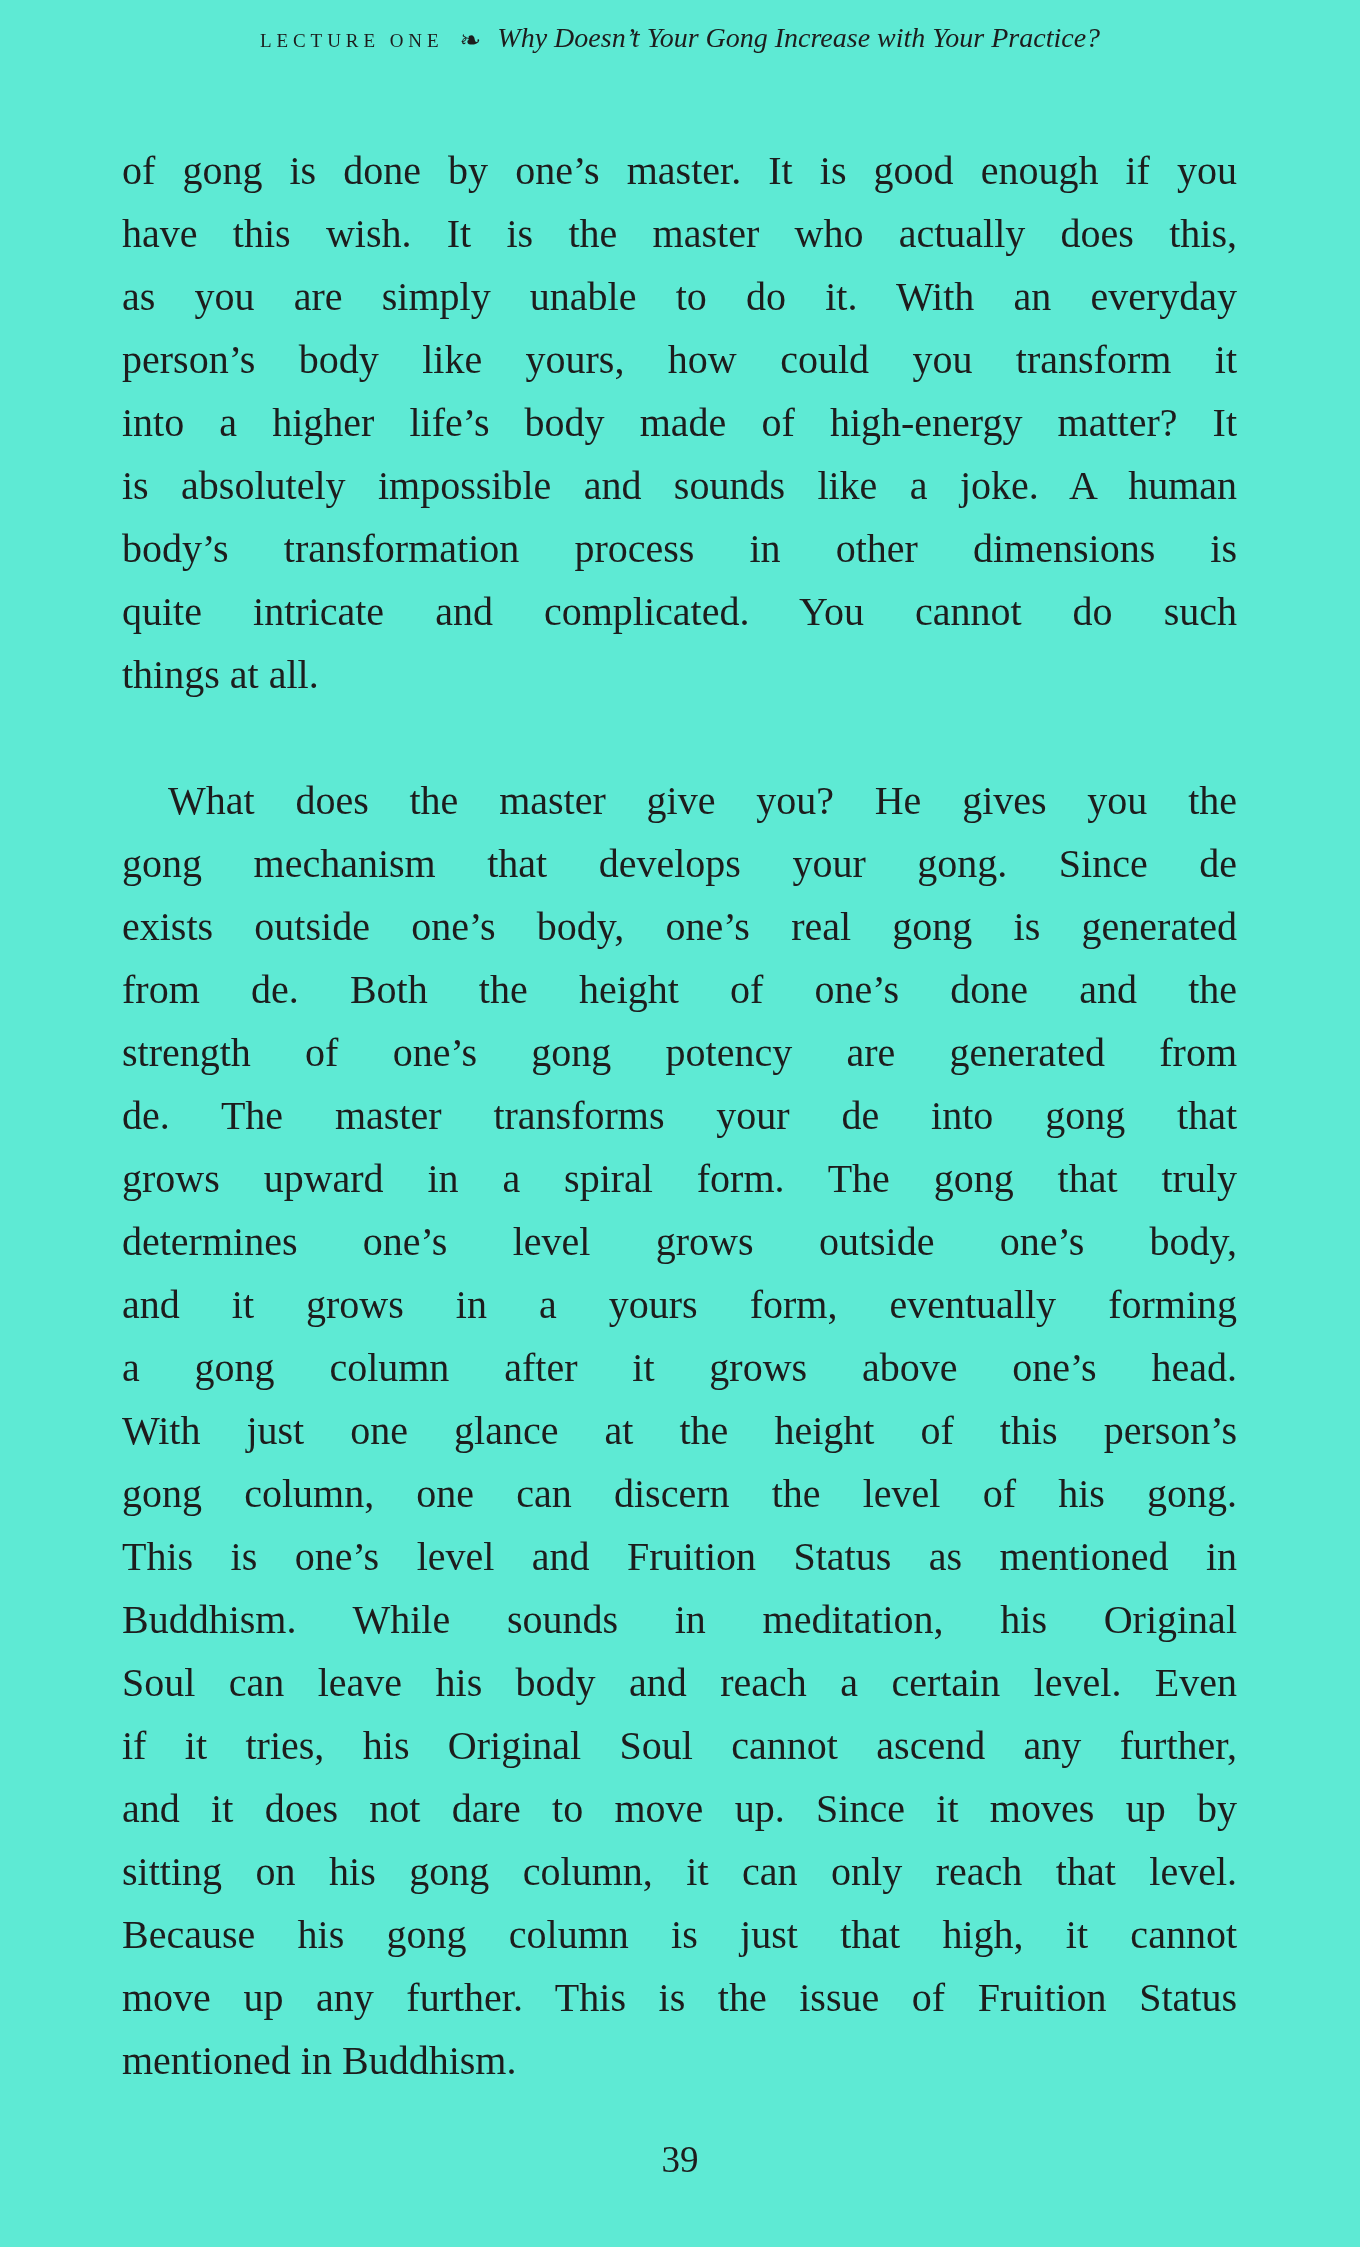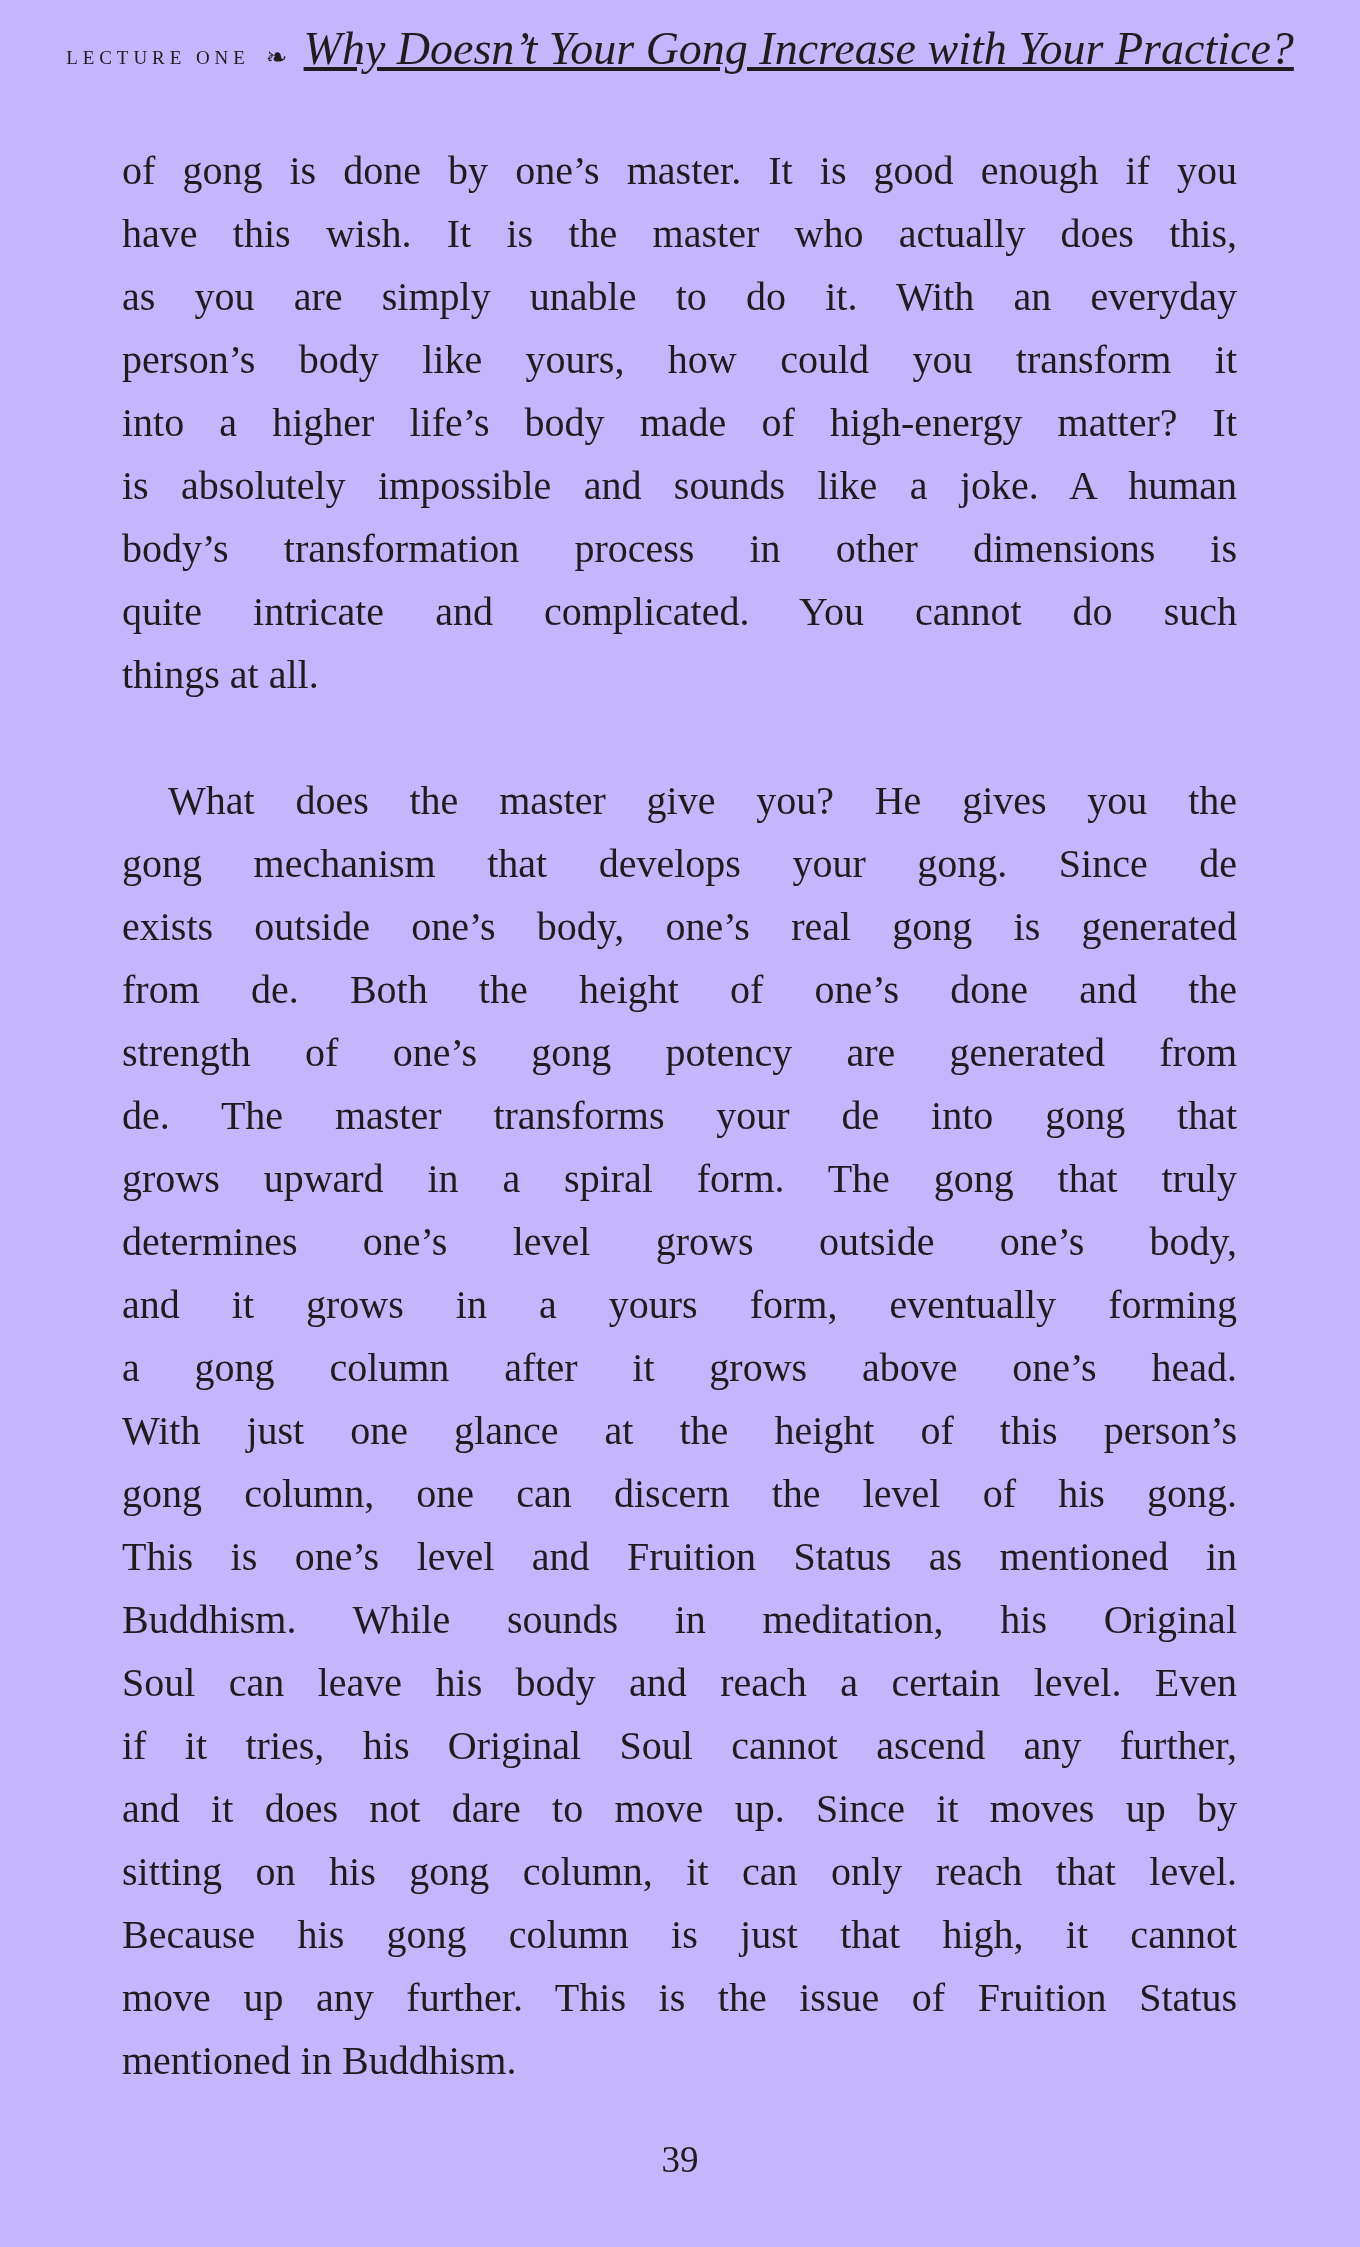--- a/index.html
+++ b/index.html
@@ -4,21 +4,21 @@
 <style>
   html, body {
     margin: 0;
     padding: 0;
     background: #ffffff;
   }
   .page {
     position: relative;
     width: 1360px;
     height: 2247px;
-    background: #c4b5fd;
+    background: #5eead4;
     overflow: hidden;
     font-family: "Liberation Serif", serif;
     color: #1d1d1d;
   }
   .chapter-header {
     position: absolute;
     top: 22px;
     left: 0;
     right: 0;
     display: flex;
@@ -32,23 +32,22 @@
     letter-spacing: 0.26em;
     font-weight: normal;
   }
   .ornament {
     font-size: 26px;
     line-height: 1;
     position: relative;
     top: 2px;
   }
   .chapter-title {
-    font-size: 46px;
+    font-size: 28px;
     font-style: italic;
-    text-decoration: underline;
   }
   .body-text {
     position: absolute;
     top: 139px;
     left: 122px;
     width: 1115px;
     font-size: 40px;
     line-height: 63px;
   }
   .paragraph { margin: 0; }

